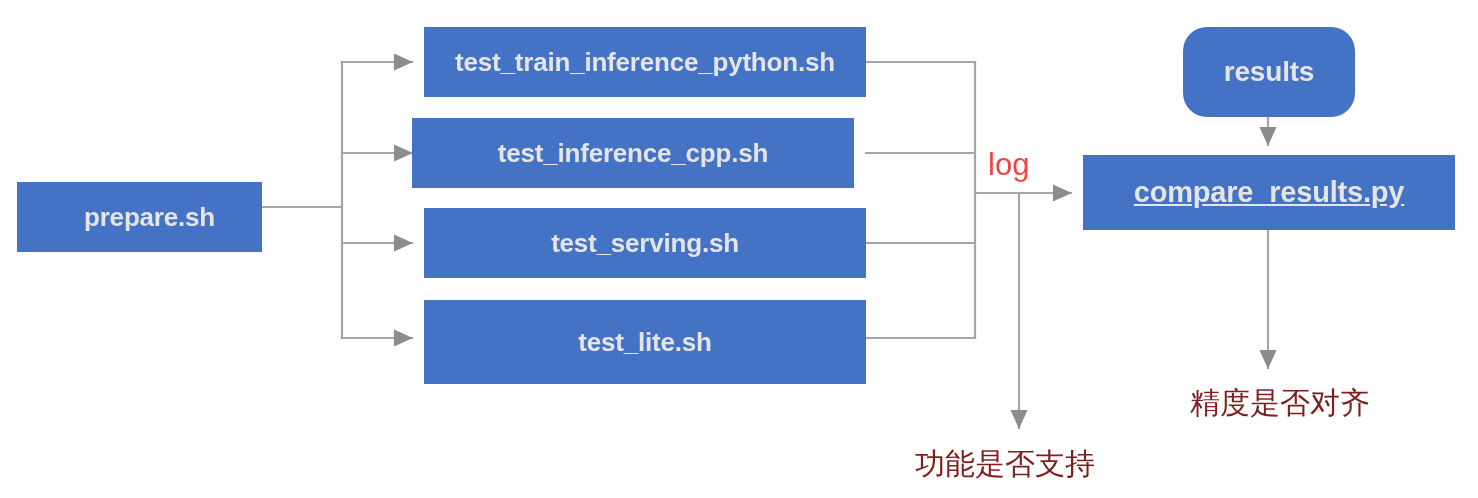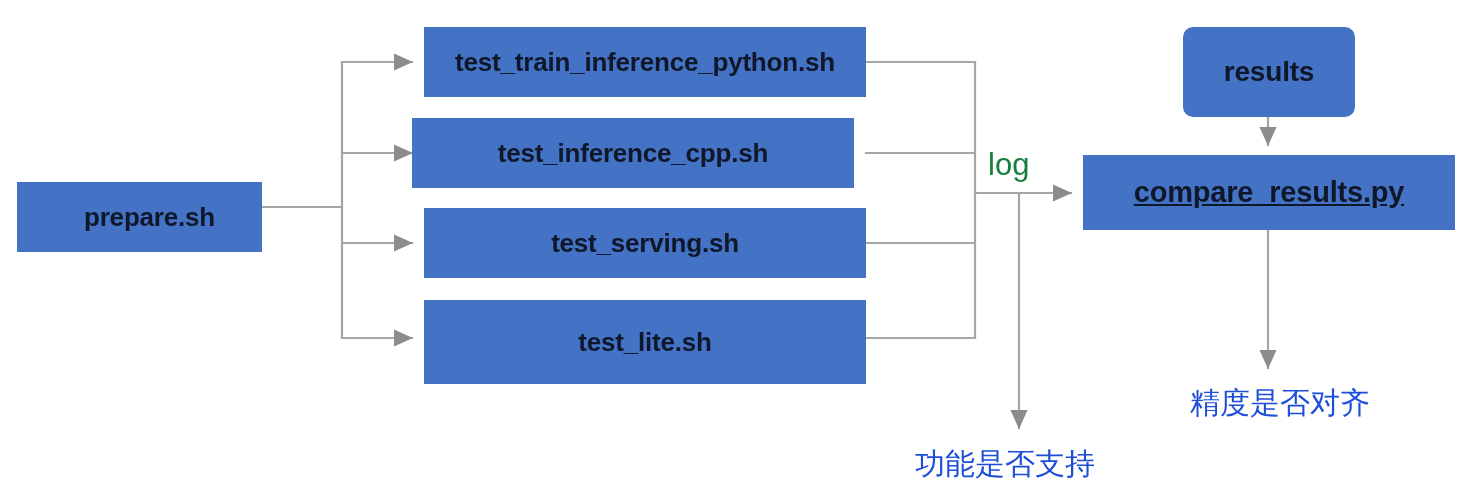--- a/index.html
+++ b/index.html
@@ -20,42 +20,42 @@
     position: absolute;
     left: 0;
     top: 0;
     width: 1478px;
     height: 498px;
     pointer-events: none;
   }
   .node {
     position: absolute;
     background: #4472C4;
-    color: #0f172a;
+    color: #e5e5e5;
     display: flex;
     align-items: center;
     justify-content: center;
     text-align: center;
     font-weight: bold;
     letter-spacing: -0.2px;
     box-sizing: border-box;
     line-height: 1.1;
   }
   .node-rounded {
-    border-radius: 10px;
+    border-radius: 24px;
   }
   .label-plain {
     position: absolute;
-    color: #15803d;
+    color: #ef4444;
     font-weight: normal;
     white-space: nowrap;
   }
   .label-red {
     position: absolute;
-    color: #1d4ed8;
+    color: #7f1d1d;
     font-weight: normal;
     white-space: nowrap;
     font-family: "DejaVu Sans", "Liberation Sans", sans-serif;
   }
 
   
   #node-prepare      { left: 17px;   top: 182px; width: 245px; height: 70px;  font-size: 26px; padding-left: 20px; }
   #node-train-python { left: 424px;  top: 27px;  width: 442px; height: 70px;  font-size: 26px; }
   #node-inference-cpp{ left: 412px;  top: 118px; width: 442px; height: 70px;  font-size: 26px; }
   #node-serving      { left: 424px;  top: 208px; width: 442px; height: 70px;  font-size: 26px; }

